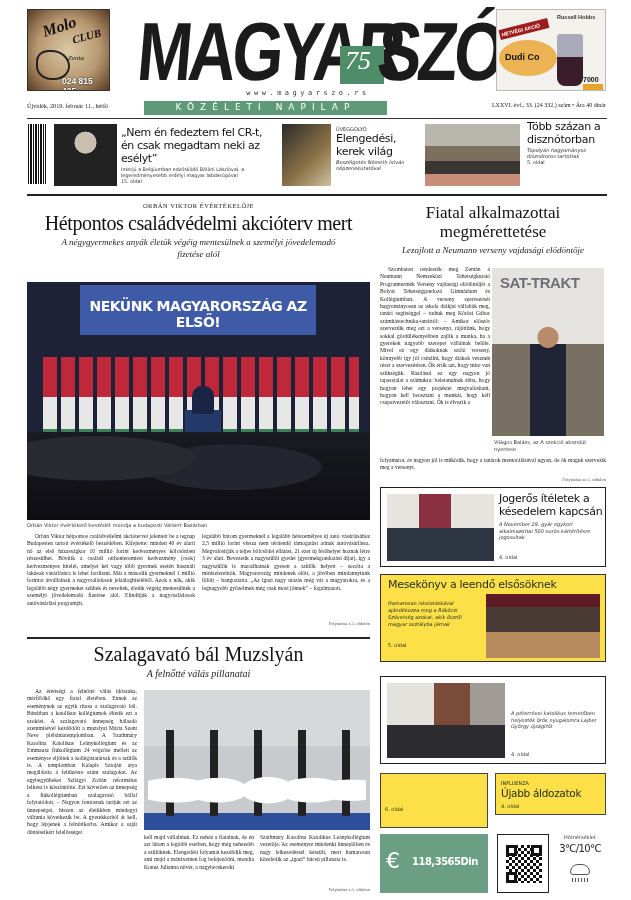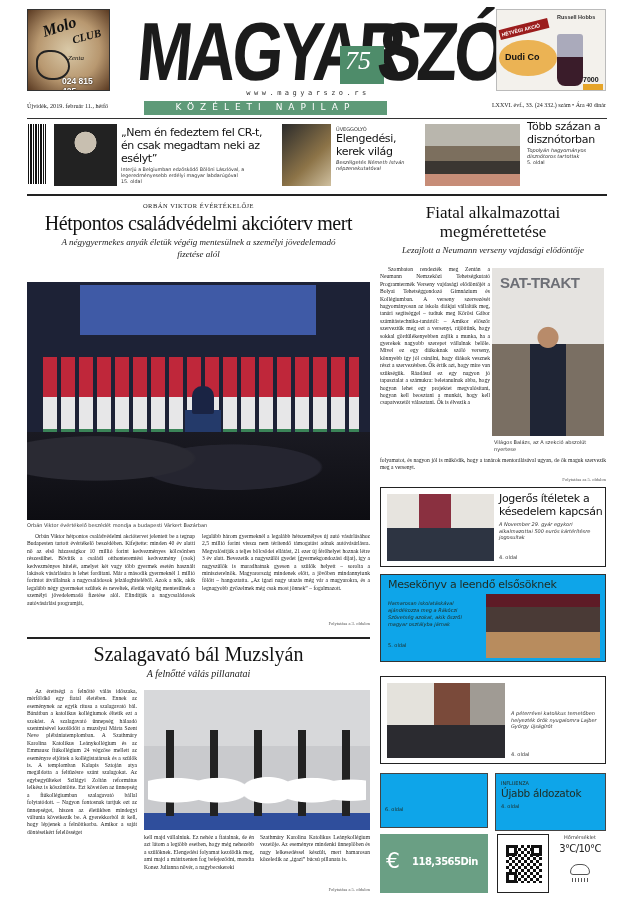--- a/index.html
+++ b/index.html
@@ -1,19 +1,19 @@
 <!DOCTYPE html>
 <html><head>
 <meta charset="utf-8">
 <style>
 *{box-sizing:border-box;margin:0;padding:0}
 body{width:631px;height:900px;background:#fff;font-family:"Liberation Serif",serif;color:#1a1a1a;position:relative;overflow:hidden}
 .abs{position:absolute}
 .ph{position:absolute;overflow:hidden}
-.green{background:#0ea5e9}
+.green{background:#fde047}
 .dkgreen{background:#6a9f84}
 .body-text{font-size:5.6px;line-height:7.4px;text-align:justify;color:#222}
 .body-text p{text-indent:8px}
 .rule{position:absolute;height:2px;background:#222}
 .thin{position:absolute;height:1px;background:#333}
 .credit{font-size:4.6px;color:#555;text-align:right}
 </style>
 </head>
 <body>
 
@@ -71,20 +71,21 @@
   <div style="font:4.8px 'DejaVu Sans',sans-serif;color:#333">5. oldal</div>
 </div>
 <div class="rule" style="left:27px;top:194px;width:580px"></div>
 
 <div class="abs" style="left:27px;top:202px;width:343px;text-align:center;font:6.5px 'Liberation Serif',serif;letter-spacing:.5px;color:#222">ORBÁN VIKTOR ÉVÉRTÉKELŐJE</div>
 <div class="abs" style="left:27px;top:212px;width:343px;text-align:center;font:20px 'Liberation Serif',serif;letter-spacing:-.4px;color:#111">Hétpontos családvédelmi akcióterv mert</div>
 <div class="abs" style="left:60px;top:237px;width:277px;text-align:center;font:italic 9px 'Liberation Serif',serif;line-height:11.5px;color:#222">A négygyermekes anyák életük végéig mentesülnek a személyi jövedelemadó fizetése alól</div>
 
 <div class="ph" style="left:27px;top:282px;width:343px;height:238px;background:#1d2236">
   <div class="abs" style="left:53px;top:3px;width:236px;height:50px;background:#3f5aa6"></div>
+  <div class="abs" style="left:53px;top:16px;width:236px;text-align:center;font:bold 14px 'DejaVu Sans',sans-serif;letter-spacing:-.5px;color:#fff">NEKÜNK MAGYARORSZÁG AZ ELSŐ!</div>
   <div class="abs" style="left:16px;top:75px;width:316px;height:100px;background:linear-gradient(#c8283b 0 40%,#f2f2f2 40% 72%,#3d8a5a 72% 100%);-webkit-mask:repeating-linear-gradient(90deg,#000 0 14px,transparent 14px 18px);mask:repeating-linear-gradient(90deg,#000 0 14px,transparent 14px 18px);opacity:.95"></div>
   <div class="abs" style="left:158px;top:128px;width:36px;height:40px;background:#243a6a"></div>
   <div class="abs" style="left:165px;top:104px;width:22px;height:28px;background:#1a2444;border-radius:10px 10px 2px 2px"></div>
   <div class="abs" style="left:0;top:150px;width:343px;height:88px;background:radial-gradient(ellipse at 20% 30%,#2a2a33 0 25%,transparent 26%),radial-gradient(ellipse at 60% 40%,#252530 0 30%,transparent 31%),linear-gradient(#1a1a22,#0d0d12)"></div>
 </div>
 <div class="abs" style="left:27px;top:522px;width:343px;font:5px 'DejaVu Sans',sans-serif;color:#333">Orbán Viktor évértékelő beszédét mondja a budapesti Várkert Bazárban</div>
 
 <div class="abs body-text" style="left:27px;top:533px;width:168px;height:96px;overflow:hidden">
     <p>Orbán Viktor hétpontos családvédelmi akciótervet jelentett be a tegnap Budapesten tartott évértékelő beszédében. Kifejtette: minden 40 év alatti nő az első házasságkor 10 millió forint kedvezményes kölcsönben részesülhet. Bővítik a családi otthonteremtési kedvezmény (csok) kedvezményes hitelét, amelyet két vagy több gyermek esetén használt lakások vásárlására is lehet fordítani. Már a második gyermeknél 1 millió forintot átvállalnak a nagycsaládosok jelzáloghiteléből. Azok a nők, akik legalább négy gyermeket szültek és neveltek, életük végéig mentesülnek a személyi jövedelemadó fizetése alól. Elindítják a nagycsaládosok autóvásárlási programját,</p>
   </div>
@@ -144,21 +145,21 @@
       <div class="abs" style="left:0;top:42px;width:118px;height:33px;background:#2b2b30"></div>
     </div>
   <div class="abs" style="left:130px;top:33px;width:94px;font:italic 5px 'DejaVu Sans',sans-serif;line-height:6.5px;color:#333">A péterrévei katolikus temetőben helyezték örök nyugalomra Lajber György újságírót</div>
   <div class="abs" style="left:130px;top:74px;font:5px 'DejaVu Sans',sans-serif;color:#333">4. oldal</div>
 </div>
 
 <div class="abs green" style="left:380px;top:773px;width:108px;height:55px;border:1px solid #444">
   <div class="abs" style="left:4px;top:32px;font:5px 'DejaVu Sans',sans-serif;color:#1f2b22">6. oldal</div>
 </div>
 
-<div class="abs green" style="left:495px;top:773px;width:111px;height:58px;border:1px solid #444">
+<div class="abs green" style="left:495px;top:773px;width:111px;height:42px;border:1px solid #444">
   <div class="abs" style="left:5px;top:6px;font:5px 'DejaVu Sans',sans-serif;color:#1f2b22">INFLUENZA</div>
   <div class="abs" style="left:5px;top:13px;font:10.5px 'DejaVu Sans',sans-serif;letter-spacing:-.3px;color:#1f2b22">Újabb áldozatok</div>
   <div class="abs" style="left:5px;top:29px;font:5px 'DejaVu Sans',sans-serif;color:#1f2b22">4. oldal</div>
 </div>
 
 <div class="abs dkgreen" style="left:380px;top:834px;width:108px;height:59px">
   <div class="abs" style="left:6px;top:14px;font:22px 'DejaVu Sans',sans-serif;color:#fff">€</div>
   <div class="abs" style="left:32px;top:22px;font:bold 10px 'DejaVu Sans',sans-serif;letter-spacing:-.5px;color:#fff">118,3565Din</div>
 </div>
 

